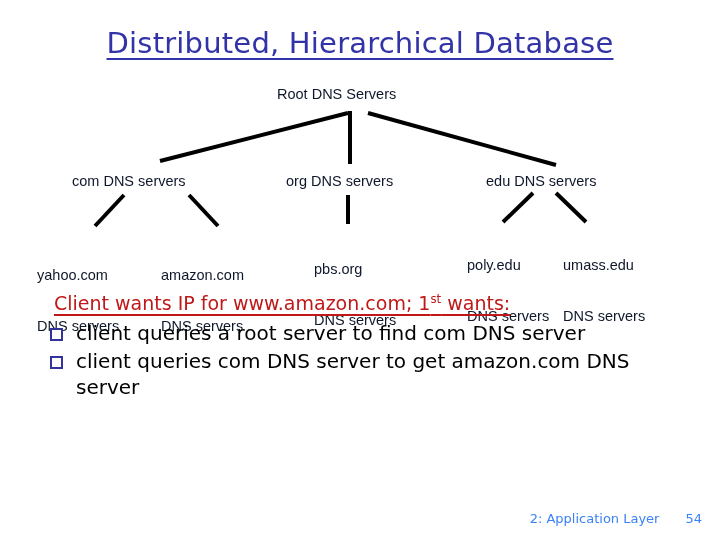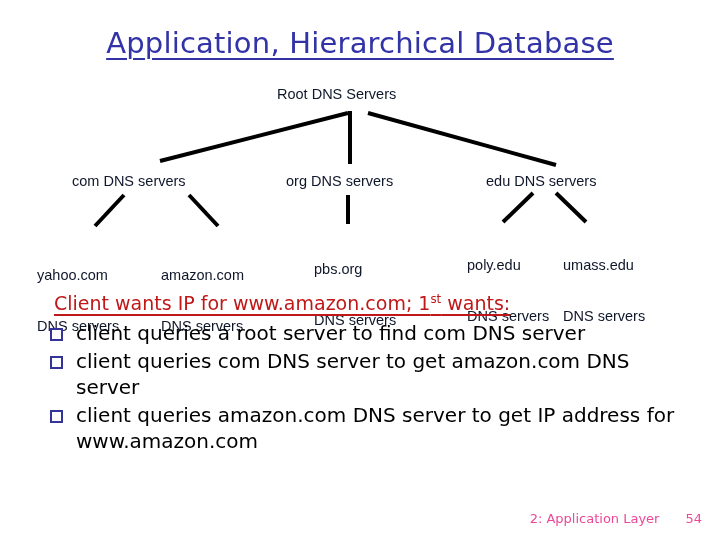--- a/index.html
+++ b/index.html
@@ -121,31 +121,31 @@
   #footer {
     position: absolute;
     left: 0;
     bottom: 14px;
     width: 720px;
     text-align: right;
     padding-right: 18px;
     box-sizing: border-box;
     font-family: "DejaVu Sans", sans-serif;
     font-size: 13px;
-    color: #ec4899;
+    color: #3b82f6;
     white-space: nowrap;
   }
   #footer-label { margin-right: 26px; }
 </style>
 </head>
 <body>
 
 <div id="slide">
 
-  <div id="slide-title">Application, Hierarchical Database</div>
+  <div id="slide-title">Distributed, Hierarchical Database</div>
 
   <div id="tree">
 
     <svg id="tree-lines" viewBox="0 0 720 200">
 
       <line x1="348" y1="31" x2="160" y2="79" stroke="#000000" stroke-width="4"></line>
 
       <line x1="350" y1="29" x2="350" y2="82" stroke="#000000" stroke-width="4"></line>
 
       <line x1="368" y1="31" x2="556" y2="83" stroke="#000000" stroke-width="4"></line>
@@ -200,24 +200,20 @@
 
     <ul id="bullet-list">
       <li>
         <span class="bullet-marker"></span>
         <span>client queries a root server to find com DNS server</span>
       </li>
       <li>
         <span class="bullet-marker"></span>
         <span>client queries com DNS server to get amazon.com DNS server</span>
       </li>
-      <li>
-        <span class="bullet-marker"></span>
-        <span>client queries amazon.com DNS server to get  IP address for www.amazon.com</span>
-      </li>
     </ul>
 
   </div>
 
   <div id="footer">
     <span id="footer-label">2: Application Layer</span><span id="footer-page">54</span>
   </div>
 
 </div>
 

